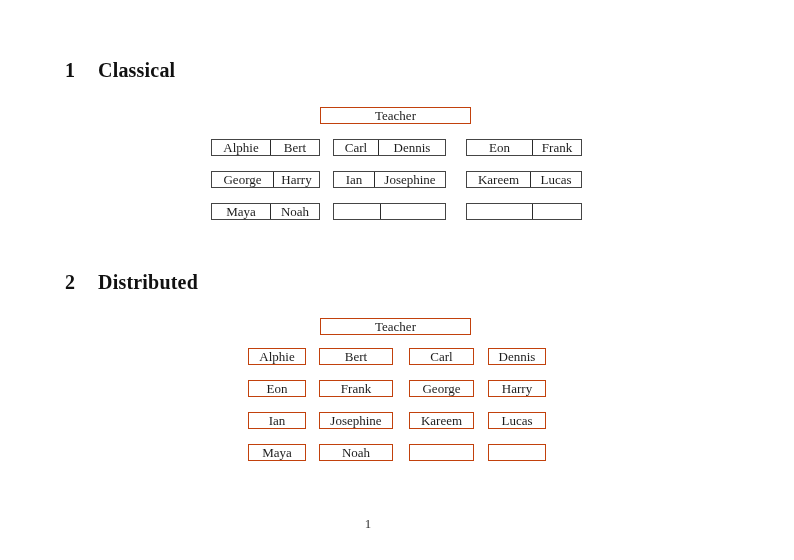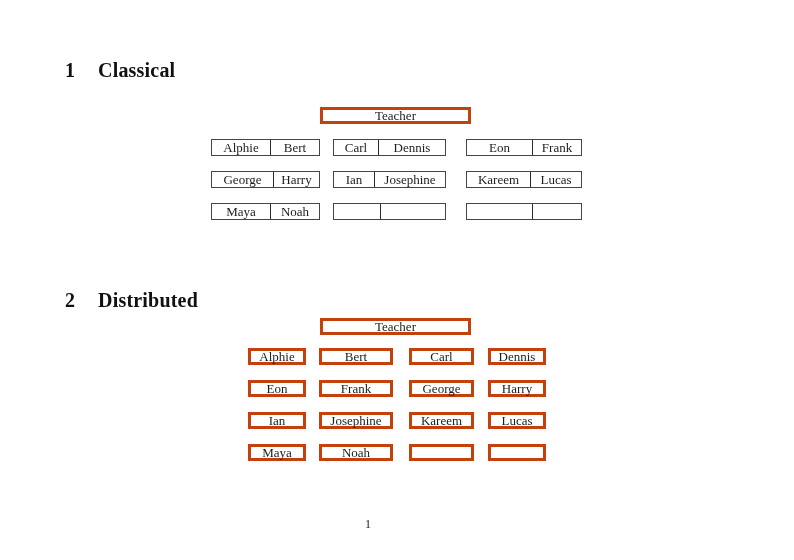--- a/index.html
+++ b/index.html
@@ -27,21 +27,21 @@
     white-space: nowrap;
   }
   .sec-num {
     display: inline-block;
     min-width: 33px;
   }
   .box {
     position: absolute;
     box-sizing: border-box;
     height: 17px;
-    border: 3px solid #c2410c;
+    border: 1px solid #c2410c;
     background: #ffffff;
     display: flex;
     align-items: center;
     justify-content: center;
     font-size: 13px;
     line-height: 15px;
     white-space: nowrap;
   }
   .desk {
     position: absolute;
@@ -122,21 +122,21 @@
   </div>
   <div class="desk" style="left:333px;top:203px;width:113px">
     <span class="cell left" style="width:47px"></span>
     <span class="cell right"></span>
   </div>
   <div class="desk" style="left:466px;top:203px;width:116px">
     <span class="cell left" style="width:66px"></span>
     <span class="cell right"></span>
   </div>
 
-  <h2 class="section-heading" style="top:289px">
+  <h2 class="section-heading" style="top:271px">
     <span class="sec-num">2</span><span class="sec-title">Distributed</span>
   </h2>
 
   <div class="box" style="left:320px;top:318px;width:151px">
     <span>Teacher</span>
   </div>
 
   <div class="box" style="left:248px;top:348px;width:58px">
       <span>Alphie</span>
     </div>

